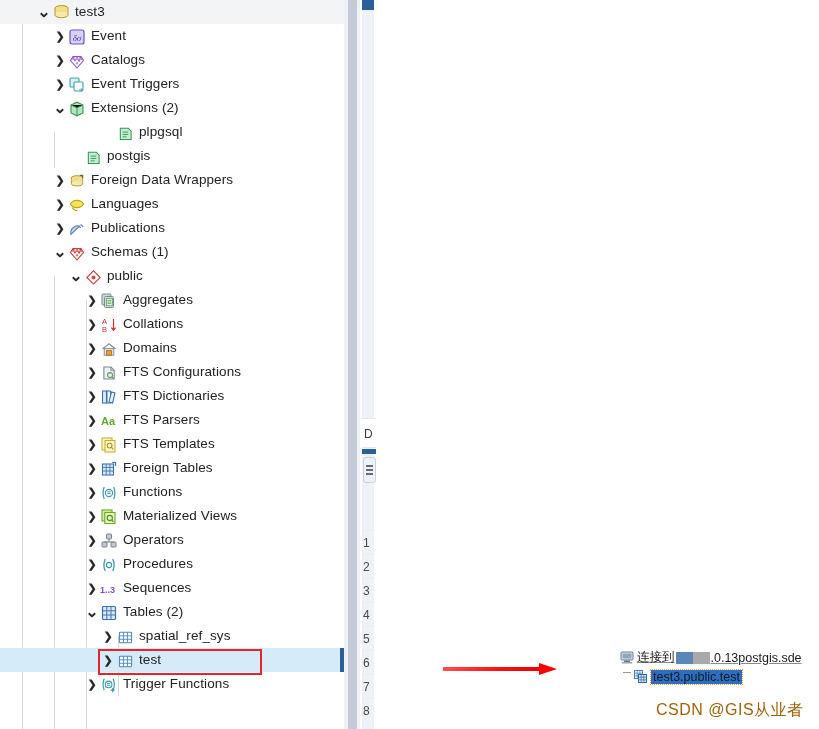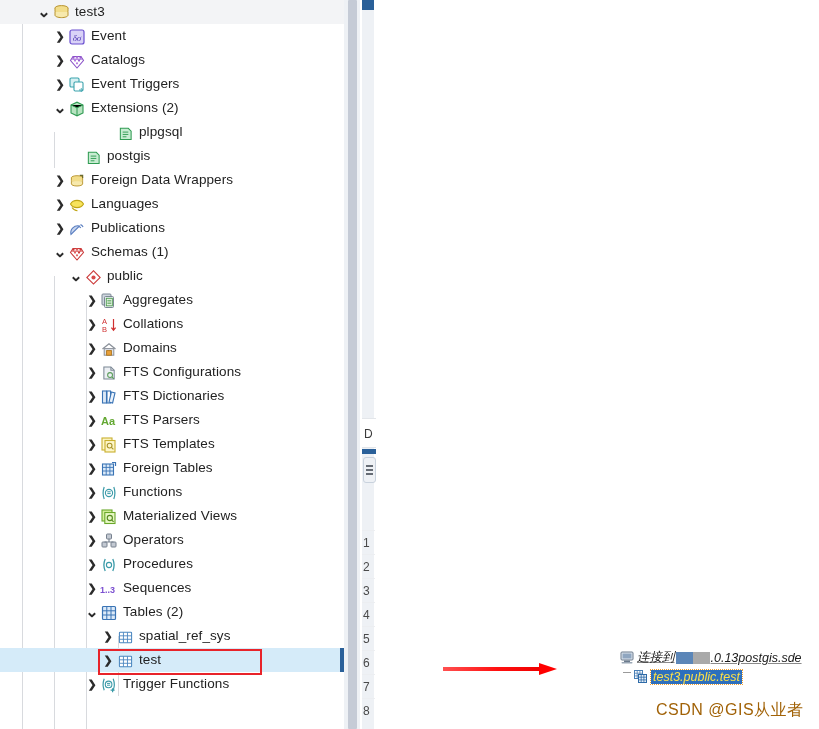--- a/index.html
+++ b/index.html
@@ -186,21 +186,20 @@
     width: 115px; height: 18px;
   }
 
   
   #catalog-callout {
     position: absolute;
     left: 619px; top: 648px;
     width: 196px;
     font-size: 12.5px;
     color: #1a1a1a;
-    font-style: italic;
   }
   .cc-line {
     display: flex;
     align-items: center;
     height: 19px;
     white-space: nowrap;
   }
   .cc-line.indent { padding-left: 14px; }
   .cc-ico {
     width: 15px; min-width: 15px;
@@ -217,21 +216,21 @@
   .redact-block {
     display: inline-block;
     width: 34px;
     height: 12px;
     vertical-align: -1px;
     background: linear-gradient(to right, #5b86b8 0 17px, #a9a9a9 17px 34px);
     margin: 0 1px;
   }
   .cc-selected {
     background: #2d6fbd;
-    color: #fde047;
+    color: #0f172a;
     outline: 1px dotted #f0a030;
     padding: 0 2px;
   }
   #callout-stub {
     position: absolute;
     left: 623px; top: 672px;
     width: 8px; height: 1px;
     background: #9a9a9a;
   }
 

